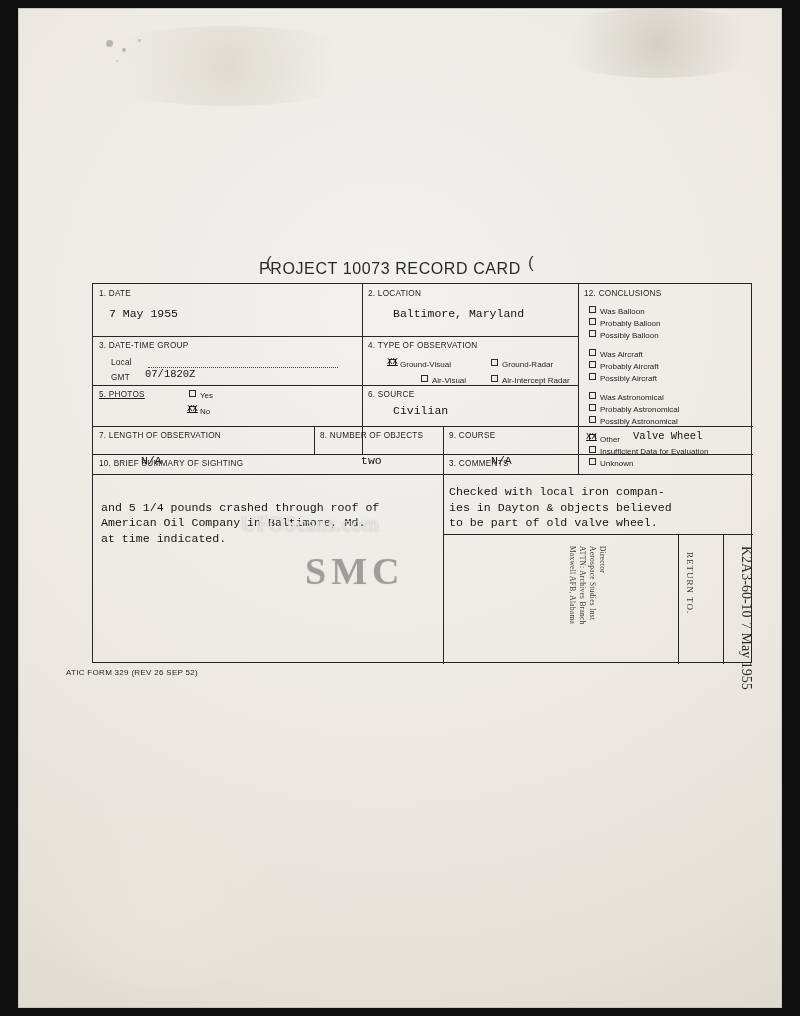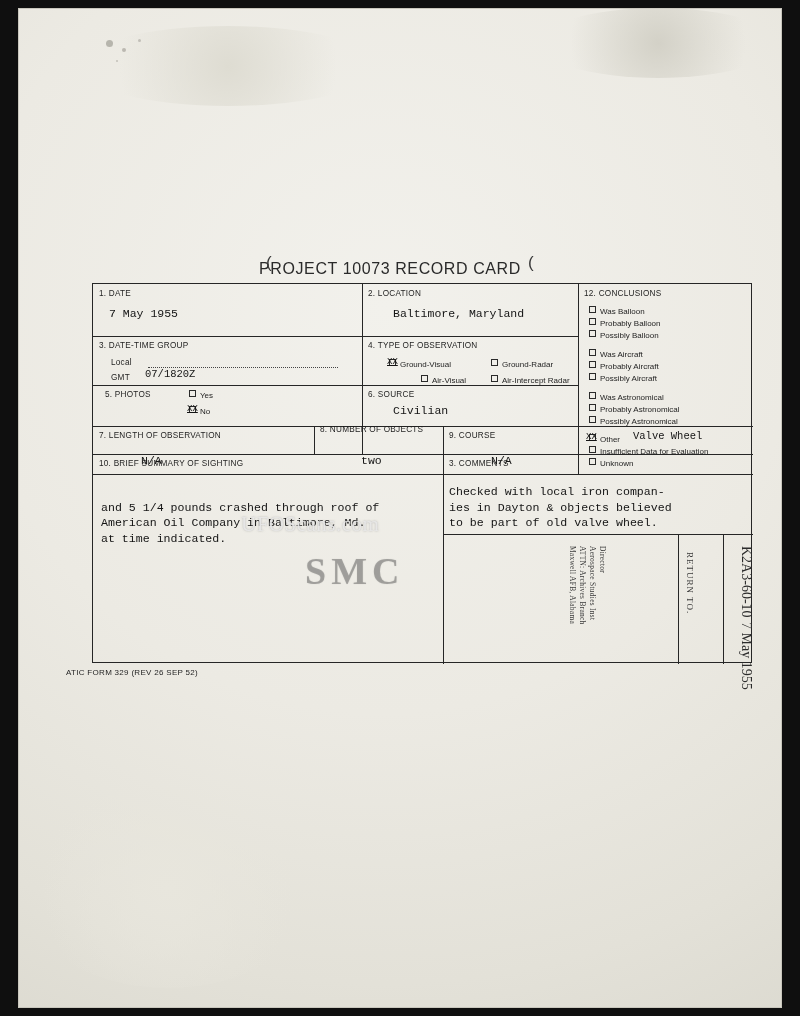--- a/index.html
+++ b/index.html
@@ -157,32 +157,32 @@
       <div class="lbl cell" style="left:18px;top:89px;">GMT</div>
       <div class="val cell val-sm" style="left:52px;top:84px;">07/1820Z</div>
 
       <div class="lbl cell" style="left:275px;top:57px;">4. TYPE OF OBSERVATION</div>
       <div class="chk cell" style="left:296px;top:75px;"><span class="box"></span><span>Ground-Visual</span></div>
       <div class="xmark" style="left:294px;top:73px;">XX</div>
       <div class="chk cell" style="left:296px;top:91px;padding-left:32px;"><span class="box"></span><span>Air-Visual</span></div>
       <div class="chk cell" style="left:398px;top:75px;"><span class="box"></span><span>Ground-Radar</span></div>
       <div class="chk cell" style="left:398px;top:91px;"><span class="box"></span><span>Air-Intercept Radar</span></div>
 
-      <div class="lbl cell" style="left:12px;top:106px;">5. PHOTOS</div>
+      <div class="lbl cell" style="left:6px;top:106px;text-decoration:underline;">5. PHOTOS</div>
       <div class="chk cell" style="left:96px;top:106px;"><span class="box"></span><span>Yes</span></div>
       <div class="chk cell" style="left:96px;top:122px;"><span class="box"></span><span>No</span></div>
       <div class="xmark" style="left:94px;top:120px;">XX</div>
 
       <div class="lbl cell" style="left:275px;top:106px;">6. SOURCE</div>
       <div class="val cell" style="left:300px;top:120px;">Civilian</div>
 
       <div class="lbl cell" style="left:6px;top:147px;">7. LENGTH OF OBSERVATION</div>
       <div class="val cell" style="left:48px;top:170px;">N/A</div>
 
-      <div class="lbl cell" style="left:227px;top:141px;">8. NUMBER OF OBJECTS</div>
+      <div class="lbl cell" style="left:227px;top:147px;">8. NUMBER OF OBJECTS</div>
       <div class="val cell" style="left:268px;top:170px;">two</div>
 
       <div class="lbl cell" style="left:356px;top:147px;">9. COURSE</div>
       <div class="val cell" style="left:398px;top:170px;">N/A</div>
 
       <div class="lbl cell" style="left:6px;top:175px;">10. BRIEF SUMMARY OF SIGHTING</div>
       <div class="cell summary" style="left:8px;top:200px;"><br><span>and 5 1/4 pounds crashed through roof of</span><br><span>American Oil Company in Baltimore, Md.</span><br><span>at time indicated.</span></div>
 
       <div class="lbl cell" style="left:356px;top:175px;">3. COMMENTS</div>
       <div class="cell summary" style="left:356px;top:200px;"><span>Checked with local iron compan-</span><br><span>ies in Dayton &amp; objects believed</span><br><span>to be part of old valve wheel.</span></div>

